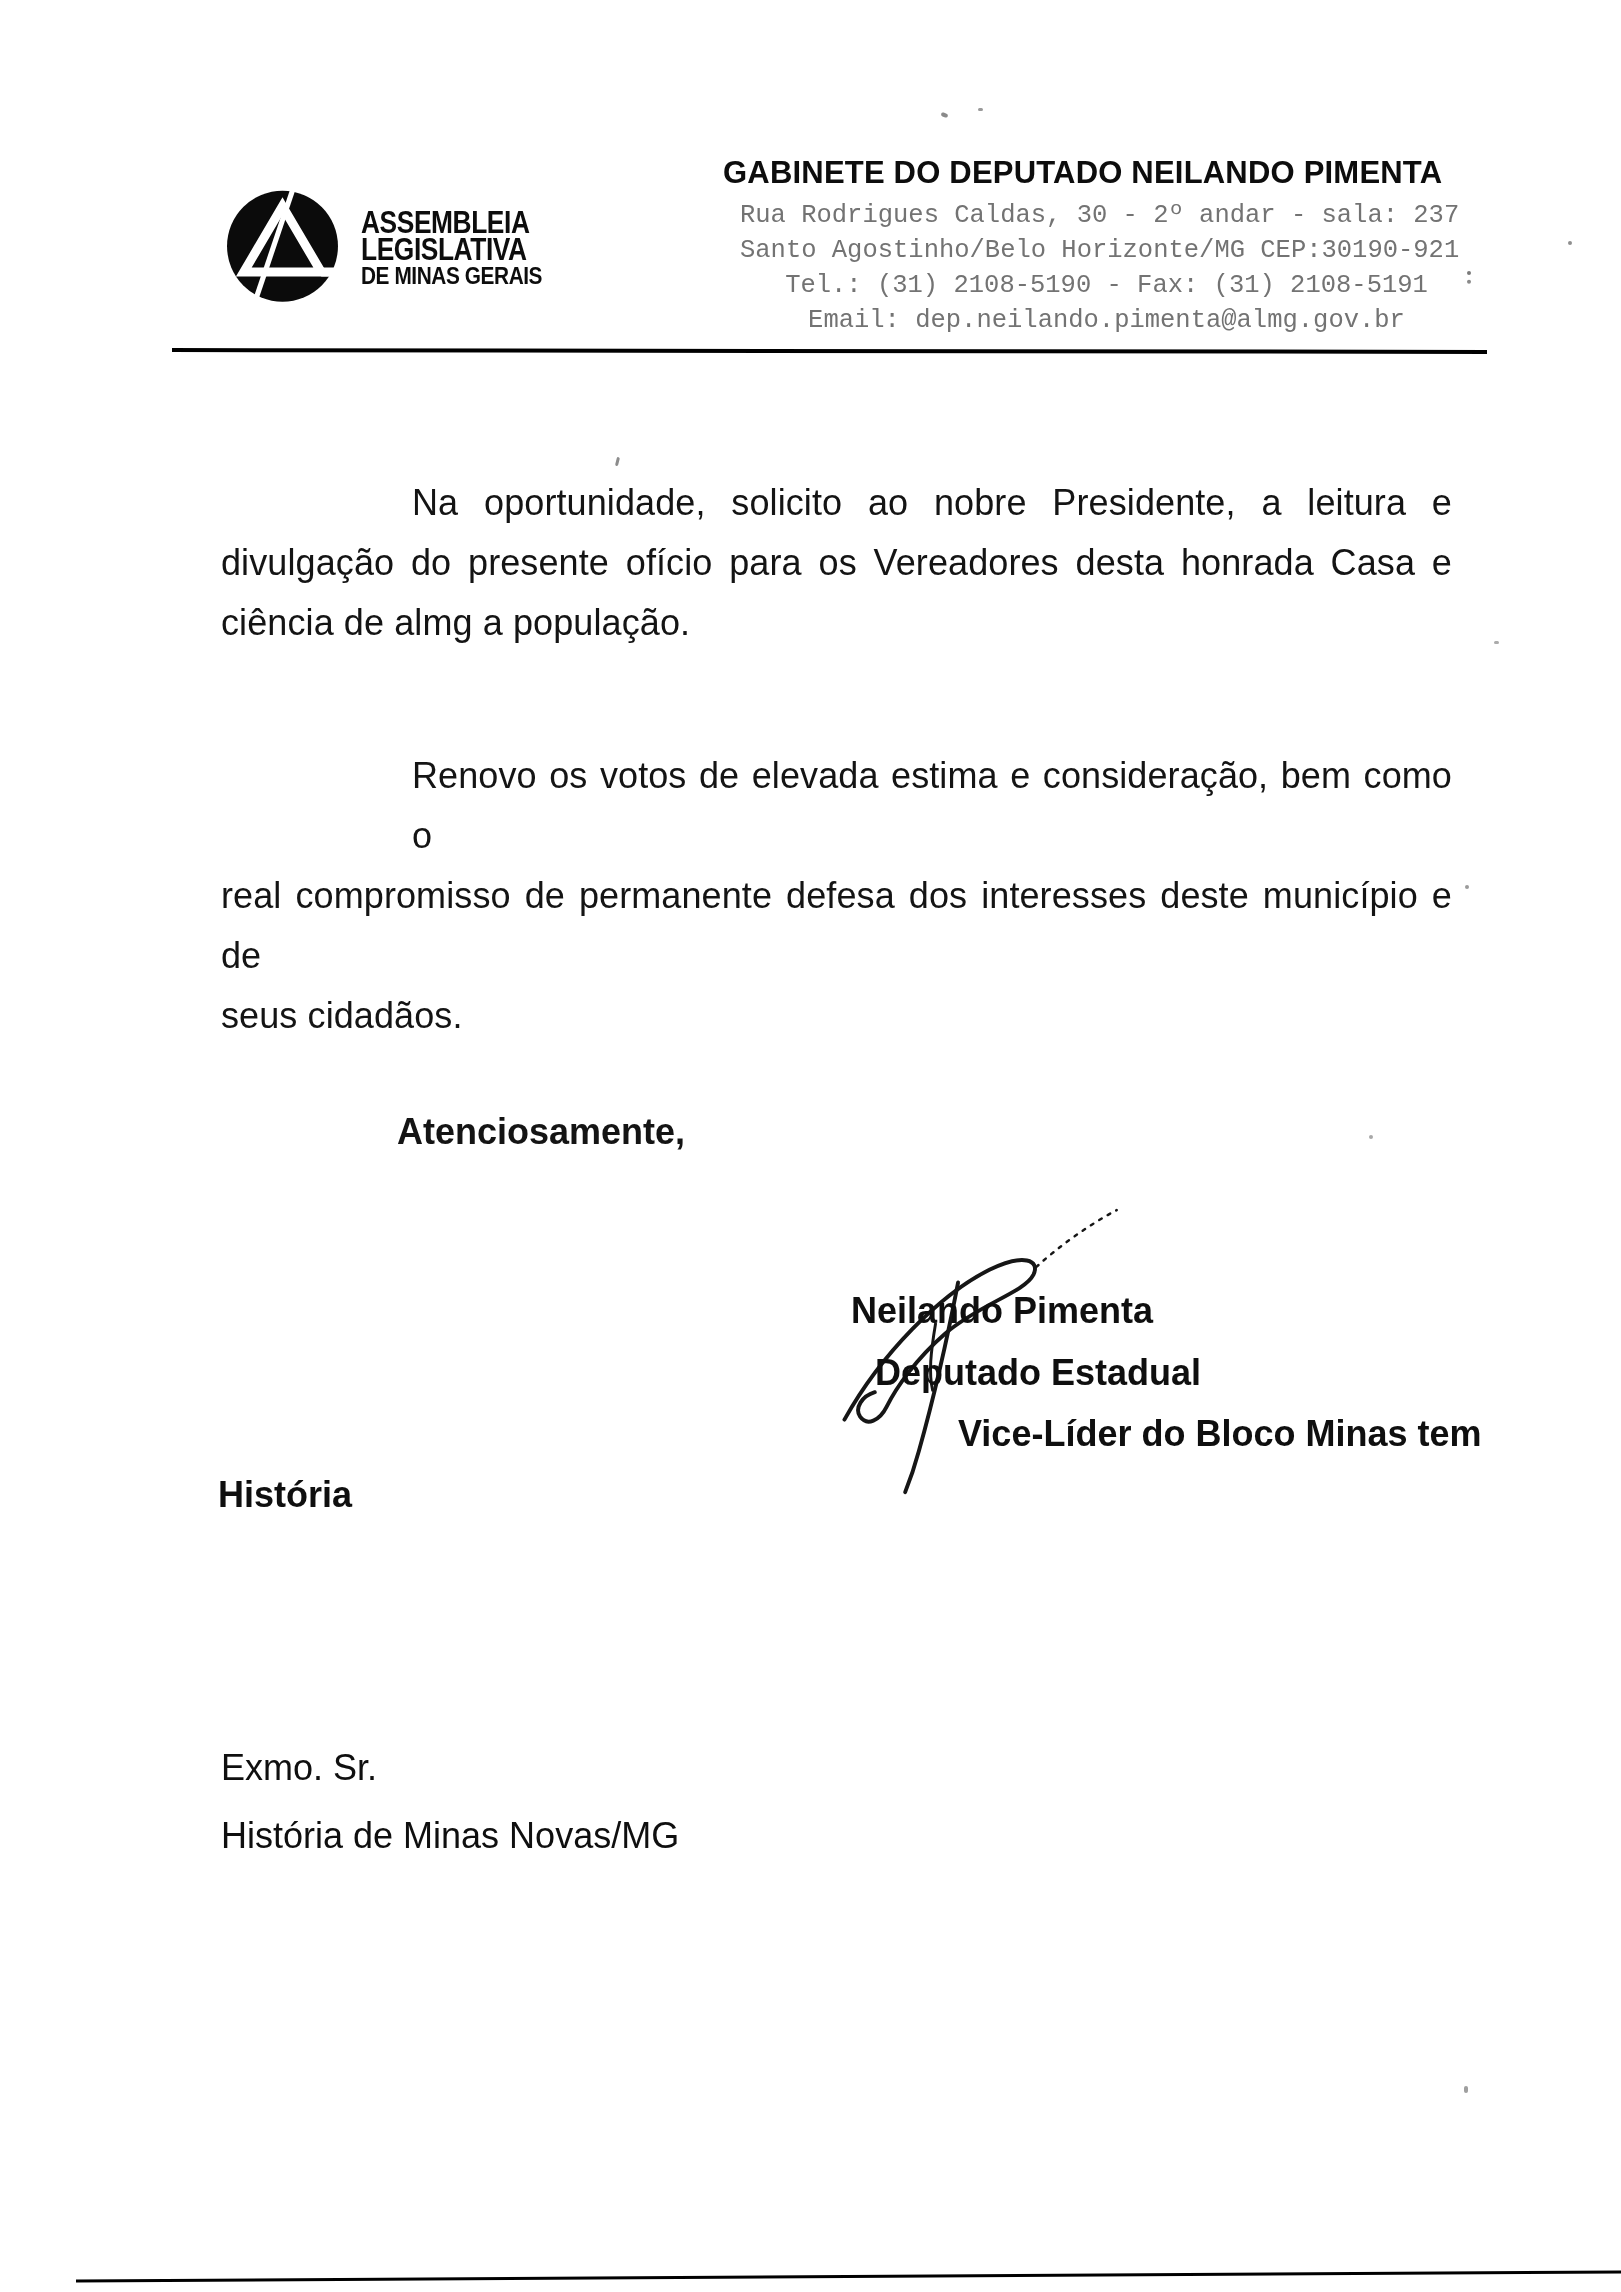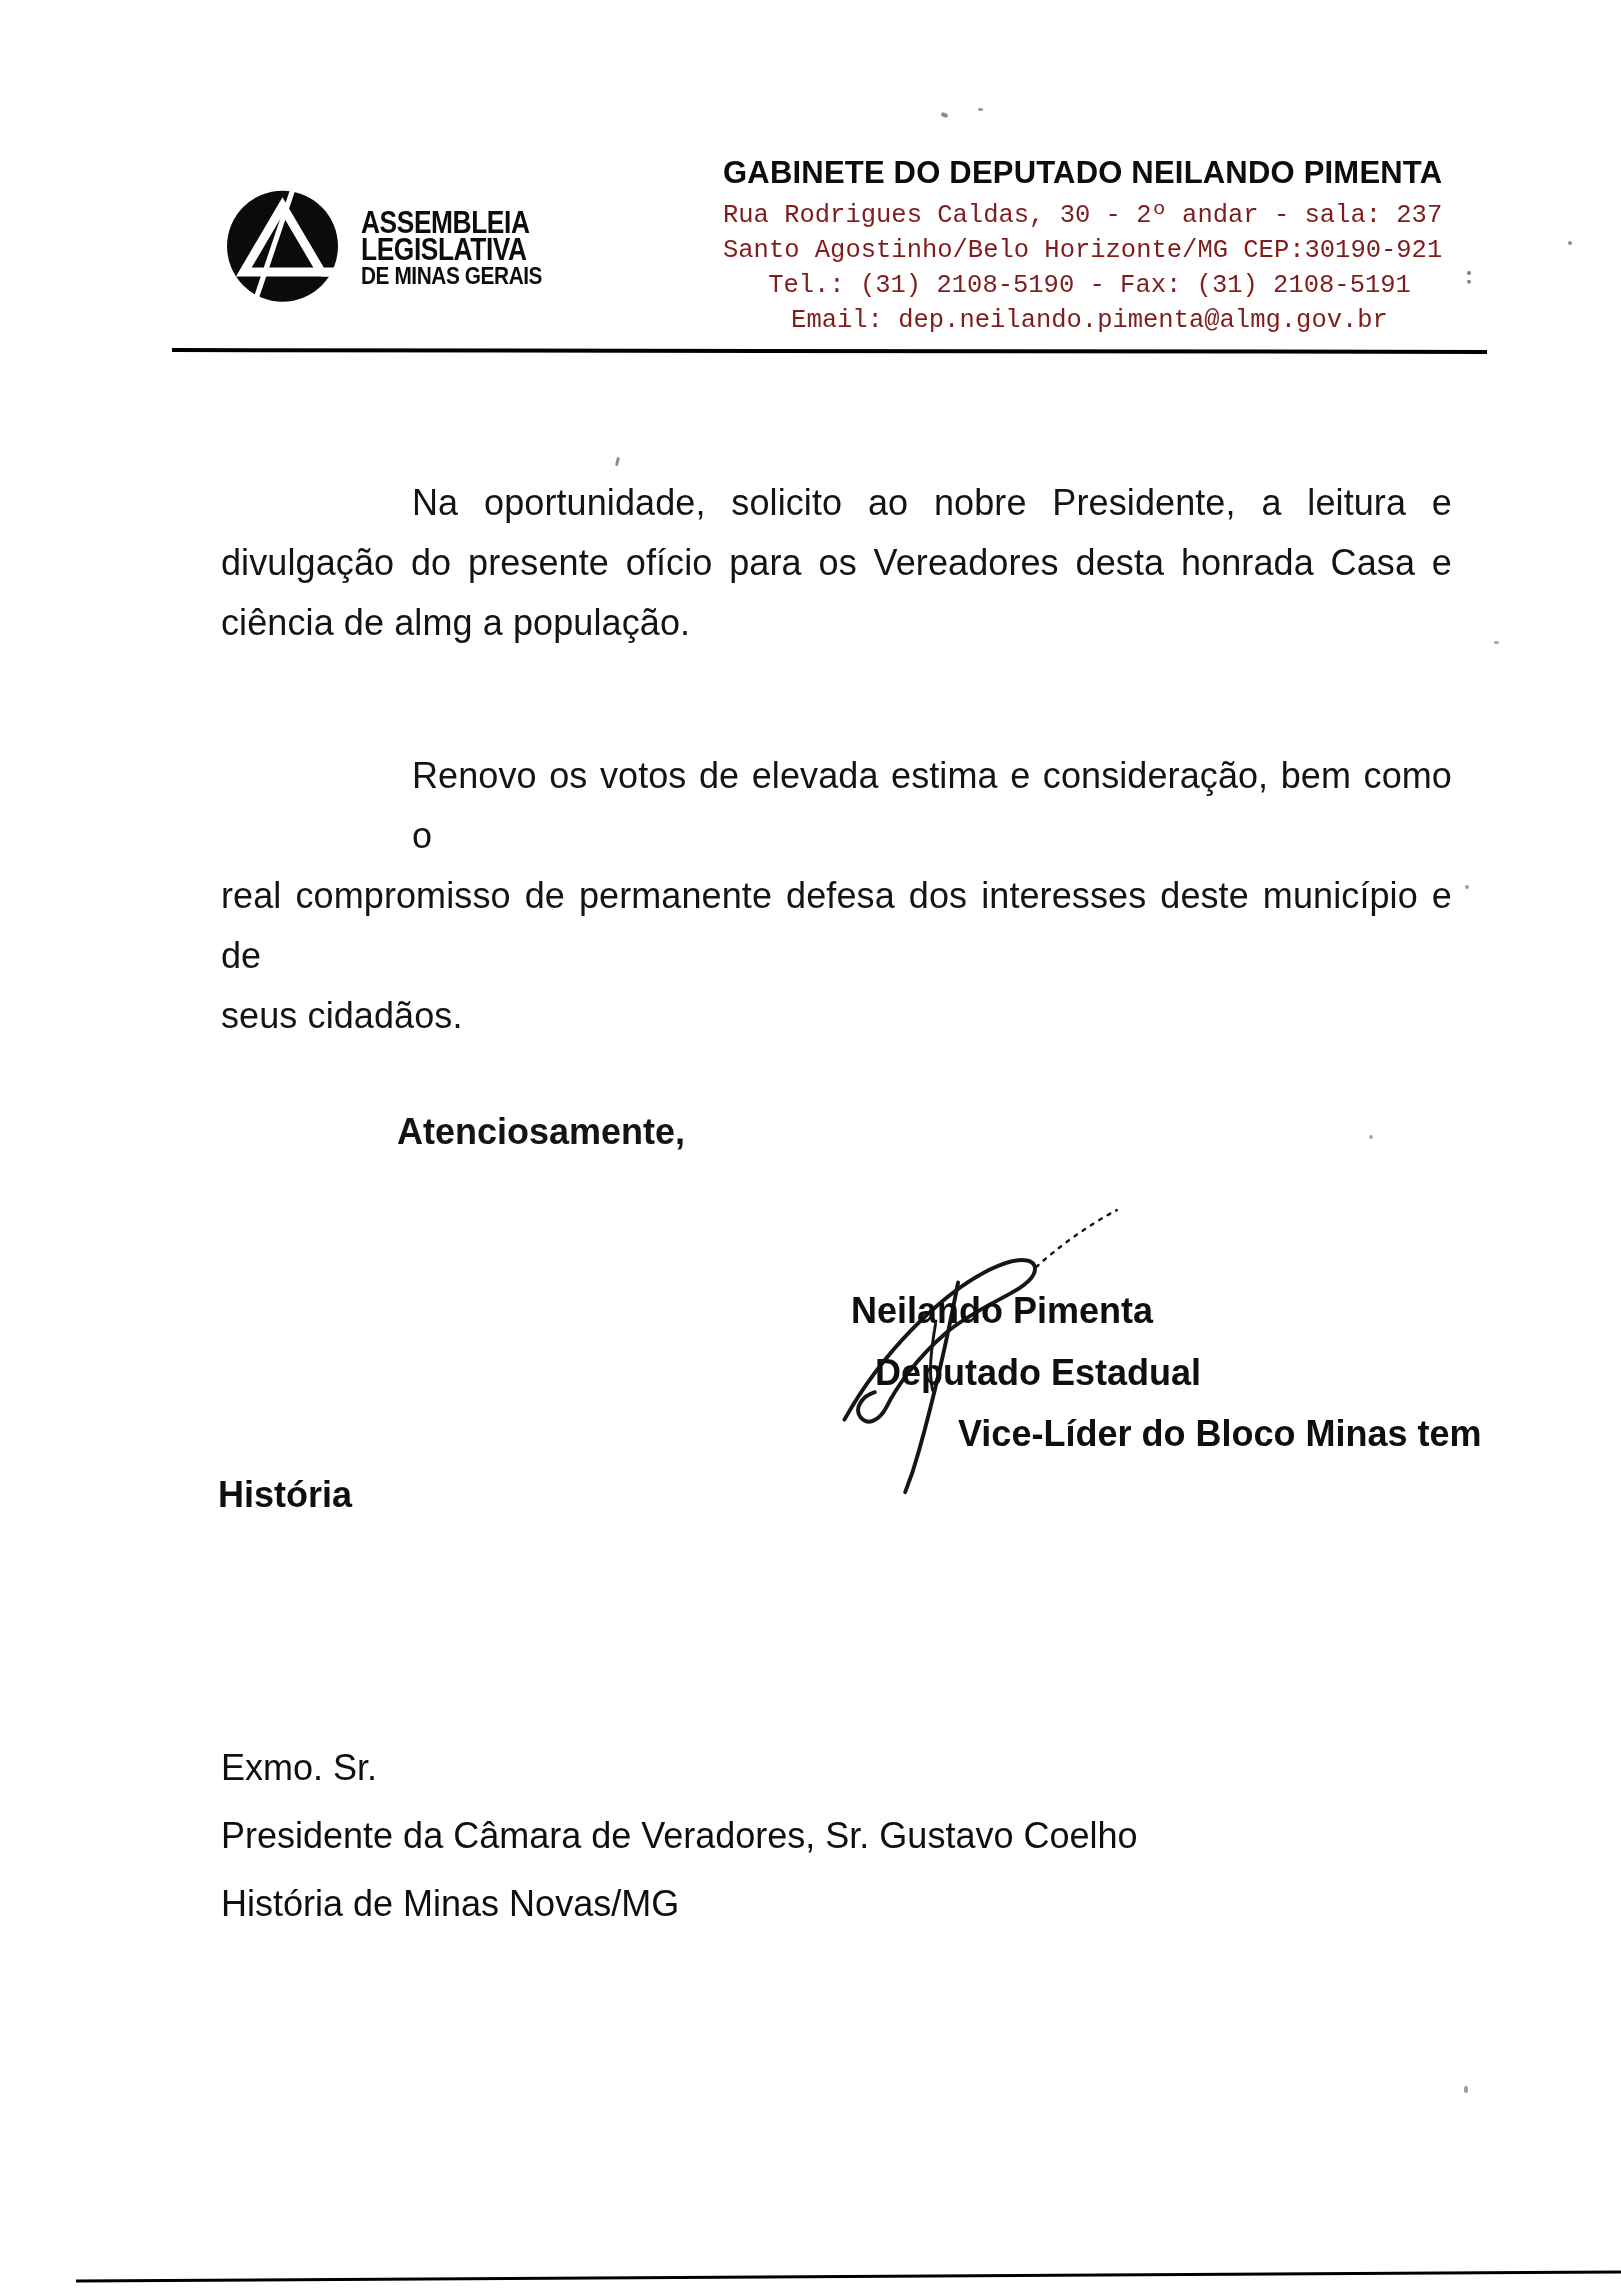--- a/index.html
+++ b/index.html
@@ -15,21 +15,21 @@
   .logo-text { left:361px; top:210px; }
   .logo-line { font-weight:bold; white-space:nowrap; transform:scaleX(0.85);
                transform-origin:0 50%; letter-spacing:-0.5px; color:#0d0d0d; }
   .logo-line.l1,.logo-line.l2 { font-size:31px; line-height:26.5px; }
   .logo-line.l3 { font-size:24.5px; line-height:25.5px; }
 
   .office { left:723px; top:155px; width:755px; }
   .office-title { font-size:31px; font-weight:bold; white-space:nowrap;
                   letter-spacing:0.2px; color:#0d0d0d; margin-bottom:6.9px; }
   .addr { font-family:"Liberation Mono", monospace; font-size:25.5px;
-          line-height:35px; color:#7f1d1d; }
+          line-height:35px; color:#737373;margin-left:17px; }
   .addr .line { white-space:nowrap; }
   .addr .centered { text-align:center; width:733px; }
 
   .rule-top { left:172px; top:349px; width:1315px; height:3.9px;
               background:#000; transform:rotate(0.08deg); }
 
   
   .par { left:221px; width:1231px; font-size:36px; line-height:60px;
          letter-spacing:0.1px; }
   .par .jline { text-align:justify; text-align-last:justify; }
@@ -114,21 +114,20 @@
     </svg>
   </div>
 
   <div class="abs sig sig-name">Neilando Pimenta</div>
   <div class="abs sig sig-title">Deputado Estadual</div>
   <div class="abs sig sig-role">Vice-Líder do Bloco Minas tem</div>
   <div class="abs sig sig-role2">História</div>
 
   <div class="abs addressee">
     <div>Exmo. Sr.</div>
-    <div>Presidente da Câmara de Veradores, Sr. Gustavo Coelho</div>
     <div>História de Minas Novas/MG</div>
   </div>
 
   <div class="abs rule-bottom"></div>
 
   <div class="speck" style="left:941px;top:113px;width:6.9px;height:3.9px;background:#8a8a8a;border-radius:2px;transform:rotate(20deg);"></div>
   <div class="speck" style="left:978px;top:108px;width:4.9px;height:2.9px;background:#9a9a9a;border-radius:2px;"></div>
   <div class="speck" style="left:1467px;top:271px;width:3.9px;height:3.9px;background:#7a7a7a;border-radius:2px;box-shadow:0 8.8px 0 #8a8a8a;"></div>
   <div class="speck" style="left:1568px;top:241px;width:3.9px;height:3.9px;background:#8f8f8f;border-radius:2px;"></div>
   <div class="speck" style="left:616px;top:457px;width:2.9px;height:8.8px;background:#8c8c8c;transform:rotate(14deg);border-radius:2px;"></div>

